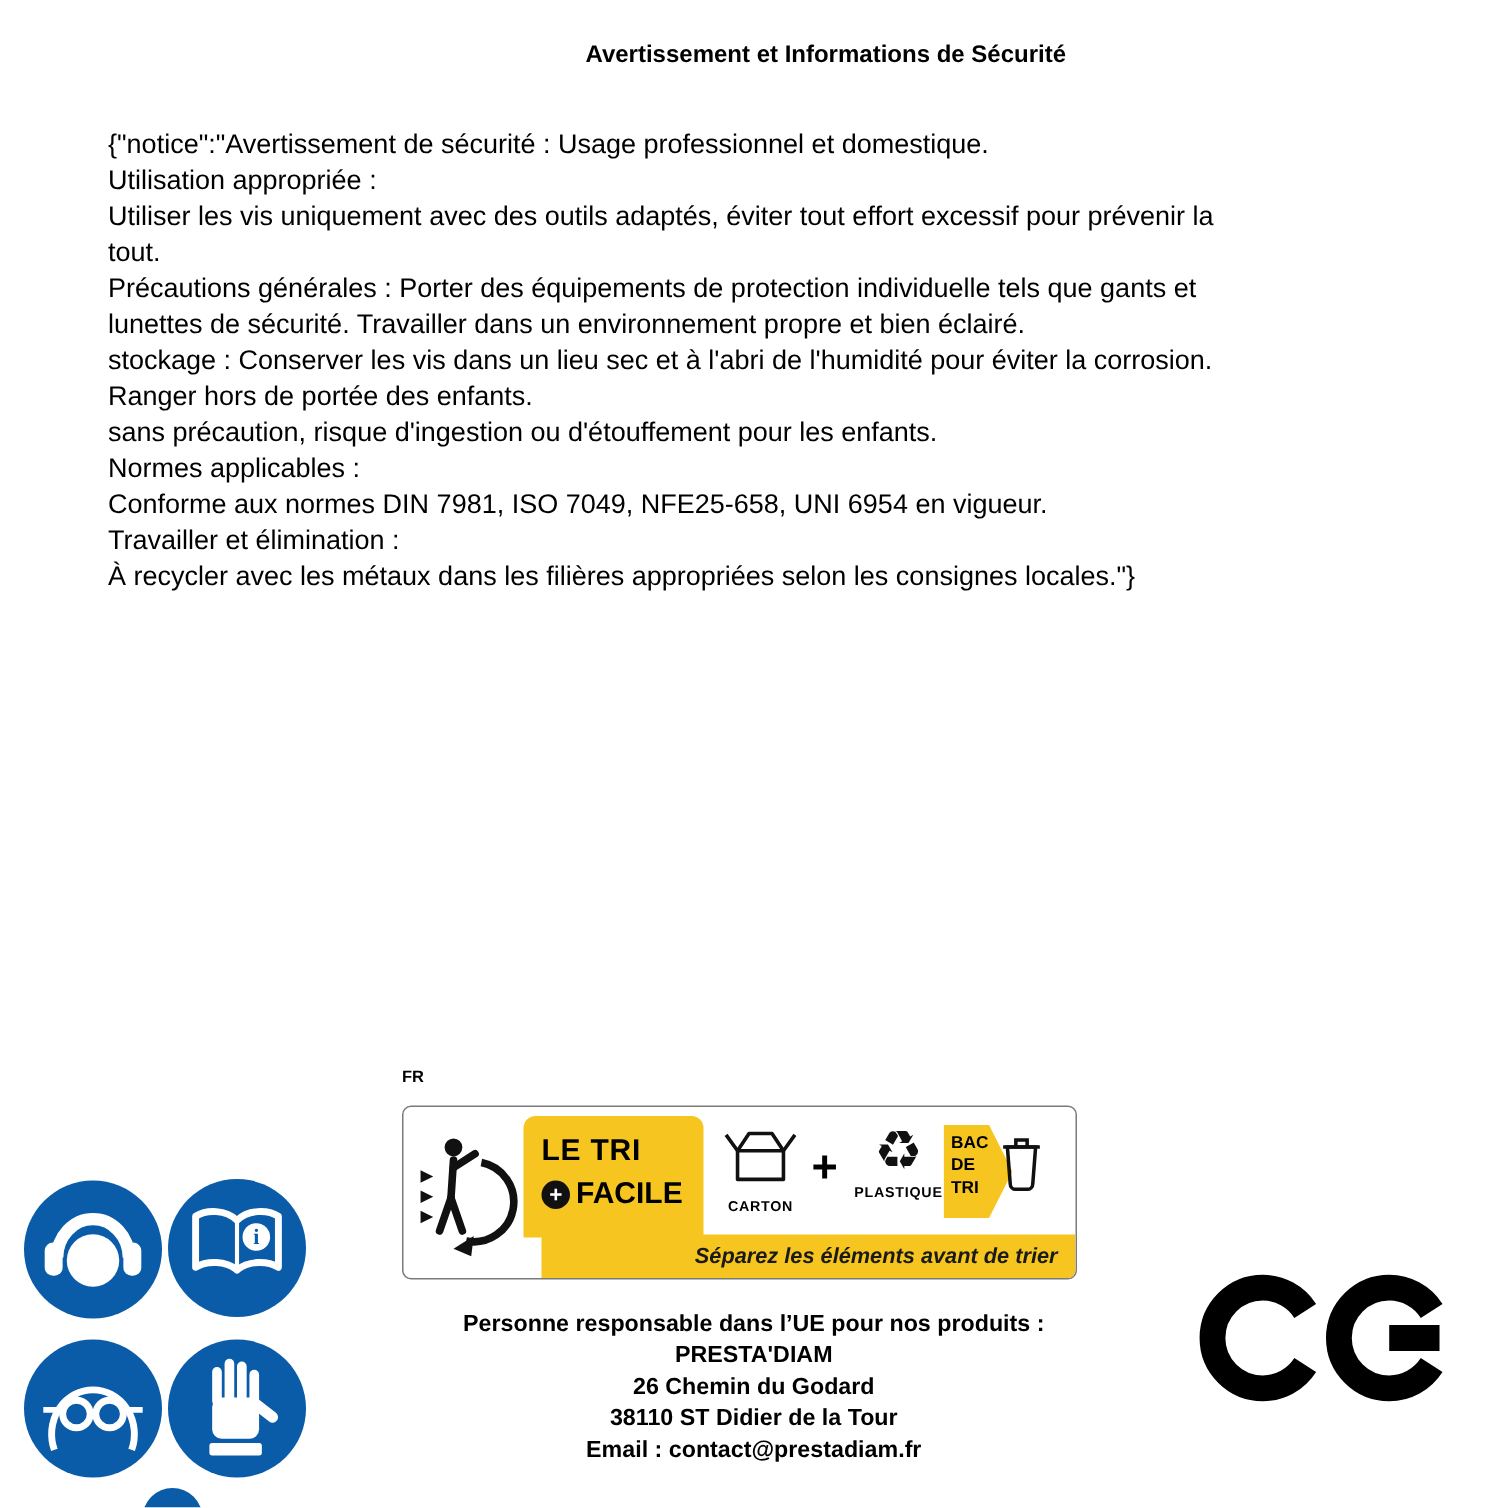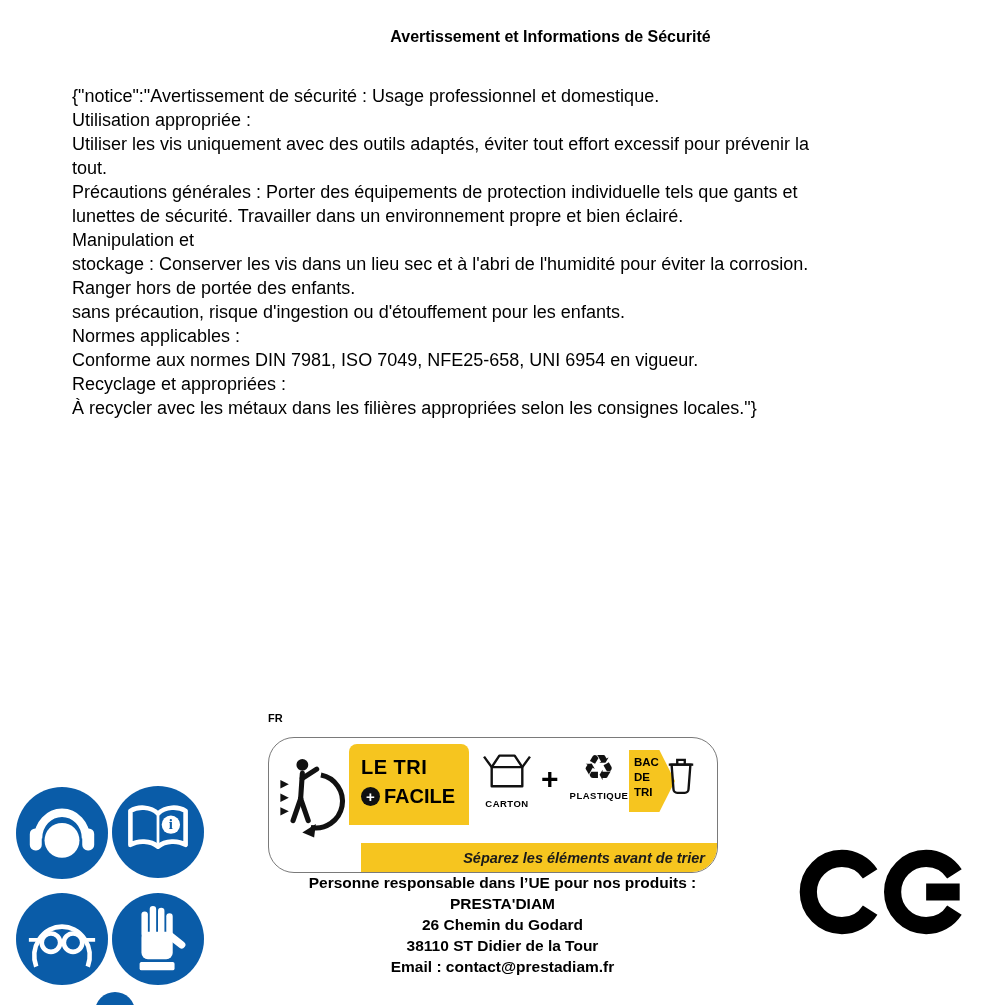--- a/index.html
+++ b/index.html
@@ -9,22 +9,22 @@
          font-size:16px;font-weight:bold;margin-left:48px;}
   .notice{position:absolute;top:84px;left:72px;font-size:18px;line-height:24px;}
   .notice div{white-space:nowrap;}
   
   .picto{position:absolute;width:92px;height:92px;border-radius:50%;background:#0a5ca8;}
   .picto svg{width:92px;height:92px;display:block;}
   .picto-partial{position:absolute;left:95px;top:992px;width:40px;height:40px;
                  border-radius:50%;background:#0a5ca8;}
   
   .fr-code{position:absolute;left:268px;top:712px;font-size:11px;font-weight:bold;}
-  .rec-box{position:absolute;left:268px;top:737px;width:450px;height:136px;background:#fff;
-           border:1.5px solid #7a7a7a;border-radius:26px;overflow:hidden;box-sizing:border-box;}
+  .rec-box{position:absolute;left:268px;top:737px;width:450px;height:116px;background:#fff;
+           border:1.5px solid #7a7a7a;border-radius:6px;overflow:hidden;box-sizing:border-box;}
   .triman{position:absolute;left:8px;top:12px;}
   .badge{position:absolute;left:80px;top:6px;width:120px;height:81px;background:#f6c51f;
          border-radius:8px 8px 0 0;box-sizing:border-box;padding:12px 0 0 12px;}
   .badge .l1{font-size:20px;font-weight:bold;letter-spacing:.5px;}
   .badge .l2{margin-top:6px;font-size:20px;font-weight:bold;display:flex;align-items:center;gap:4px;}
   .plus-circle{display:inline-flex;width:19px;height:19px;border-radius:50%;background:#111;
                color:#fff;font-size:15px;font-weight:bold;align-items:center;justify-content:center;}
   .mat{position:absolute;top:10px;text-align:center;}
   .mat .lbl{font-size:9.5px;font-weight:bold;letter-spacing:.5px;margin-top:2px;}
   .mat-carton{left:206px;width:64px;}
@@ -51,27 +51,26 @@
 
   <div class="title">Avertissement et Informations de Sécurité</div>
 
   <div class="notice">
     <div>{"notice":"Avertissement de sécurité : Usage professionnel et domestique.</div>
     <div>Utilisation appropriée :</div>
     <div>Utiliser les vis uniquement avec des outils adaptés, éviter tout effort excessif pour prévenir la</div>
     <div>tout.</div>
     <div>Précautions générales : Porter des équipements de protection individuelle tels que gants et</div>
     <div>lunettes de sécurité. Travailler dans un environnement propre et bien éclairé.</div>
-    <div>Manipulation et</div>
     <div>stockage : Conserver les vis dans un lieu sec et à l'abri de l'humidité pour éviter la corrosion.</div>
     <div>Ranger hors de portée des enfants.</div>
     <div>sans précaution, risque d'ingestion ou d'étouffement pour les enfants.</div>
     <div>Normes applicables :</div>
     <div>Conforme aux normes DIN 7981, ISO 7049, NFE25-658, UNI 6954 en vigueur.</div>
-    <div>Recyclage et appropriées :</div>
+    <div>Travailler et élimination :</div>
     <div>À recycler avec les métaux dans les filières appropriées selon les consignes locales."}</div>
   </div>
 
   <div class="picto" style="left:16px;top:787px;">
     <svg viewBox="0 0 100 100">
       <circle cx="50" cy="58" r="19" fill="#fff"></circle>
       <path d="M24,56 a26,28 0 0 1 52,0" fill="none" stroke="#fff" stroke-width="9"></path>
       <rect x="15" y="45" width="13" height="24" rx="6" fill="#fff"></rect>
       <rect x="72" y="45" width="13" height="24" rx="6" fill="#fff"></rect>
     </svg>

